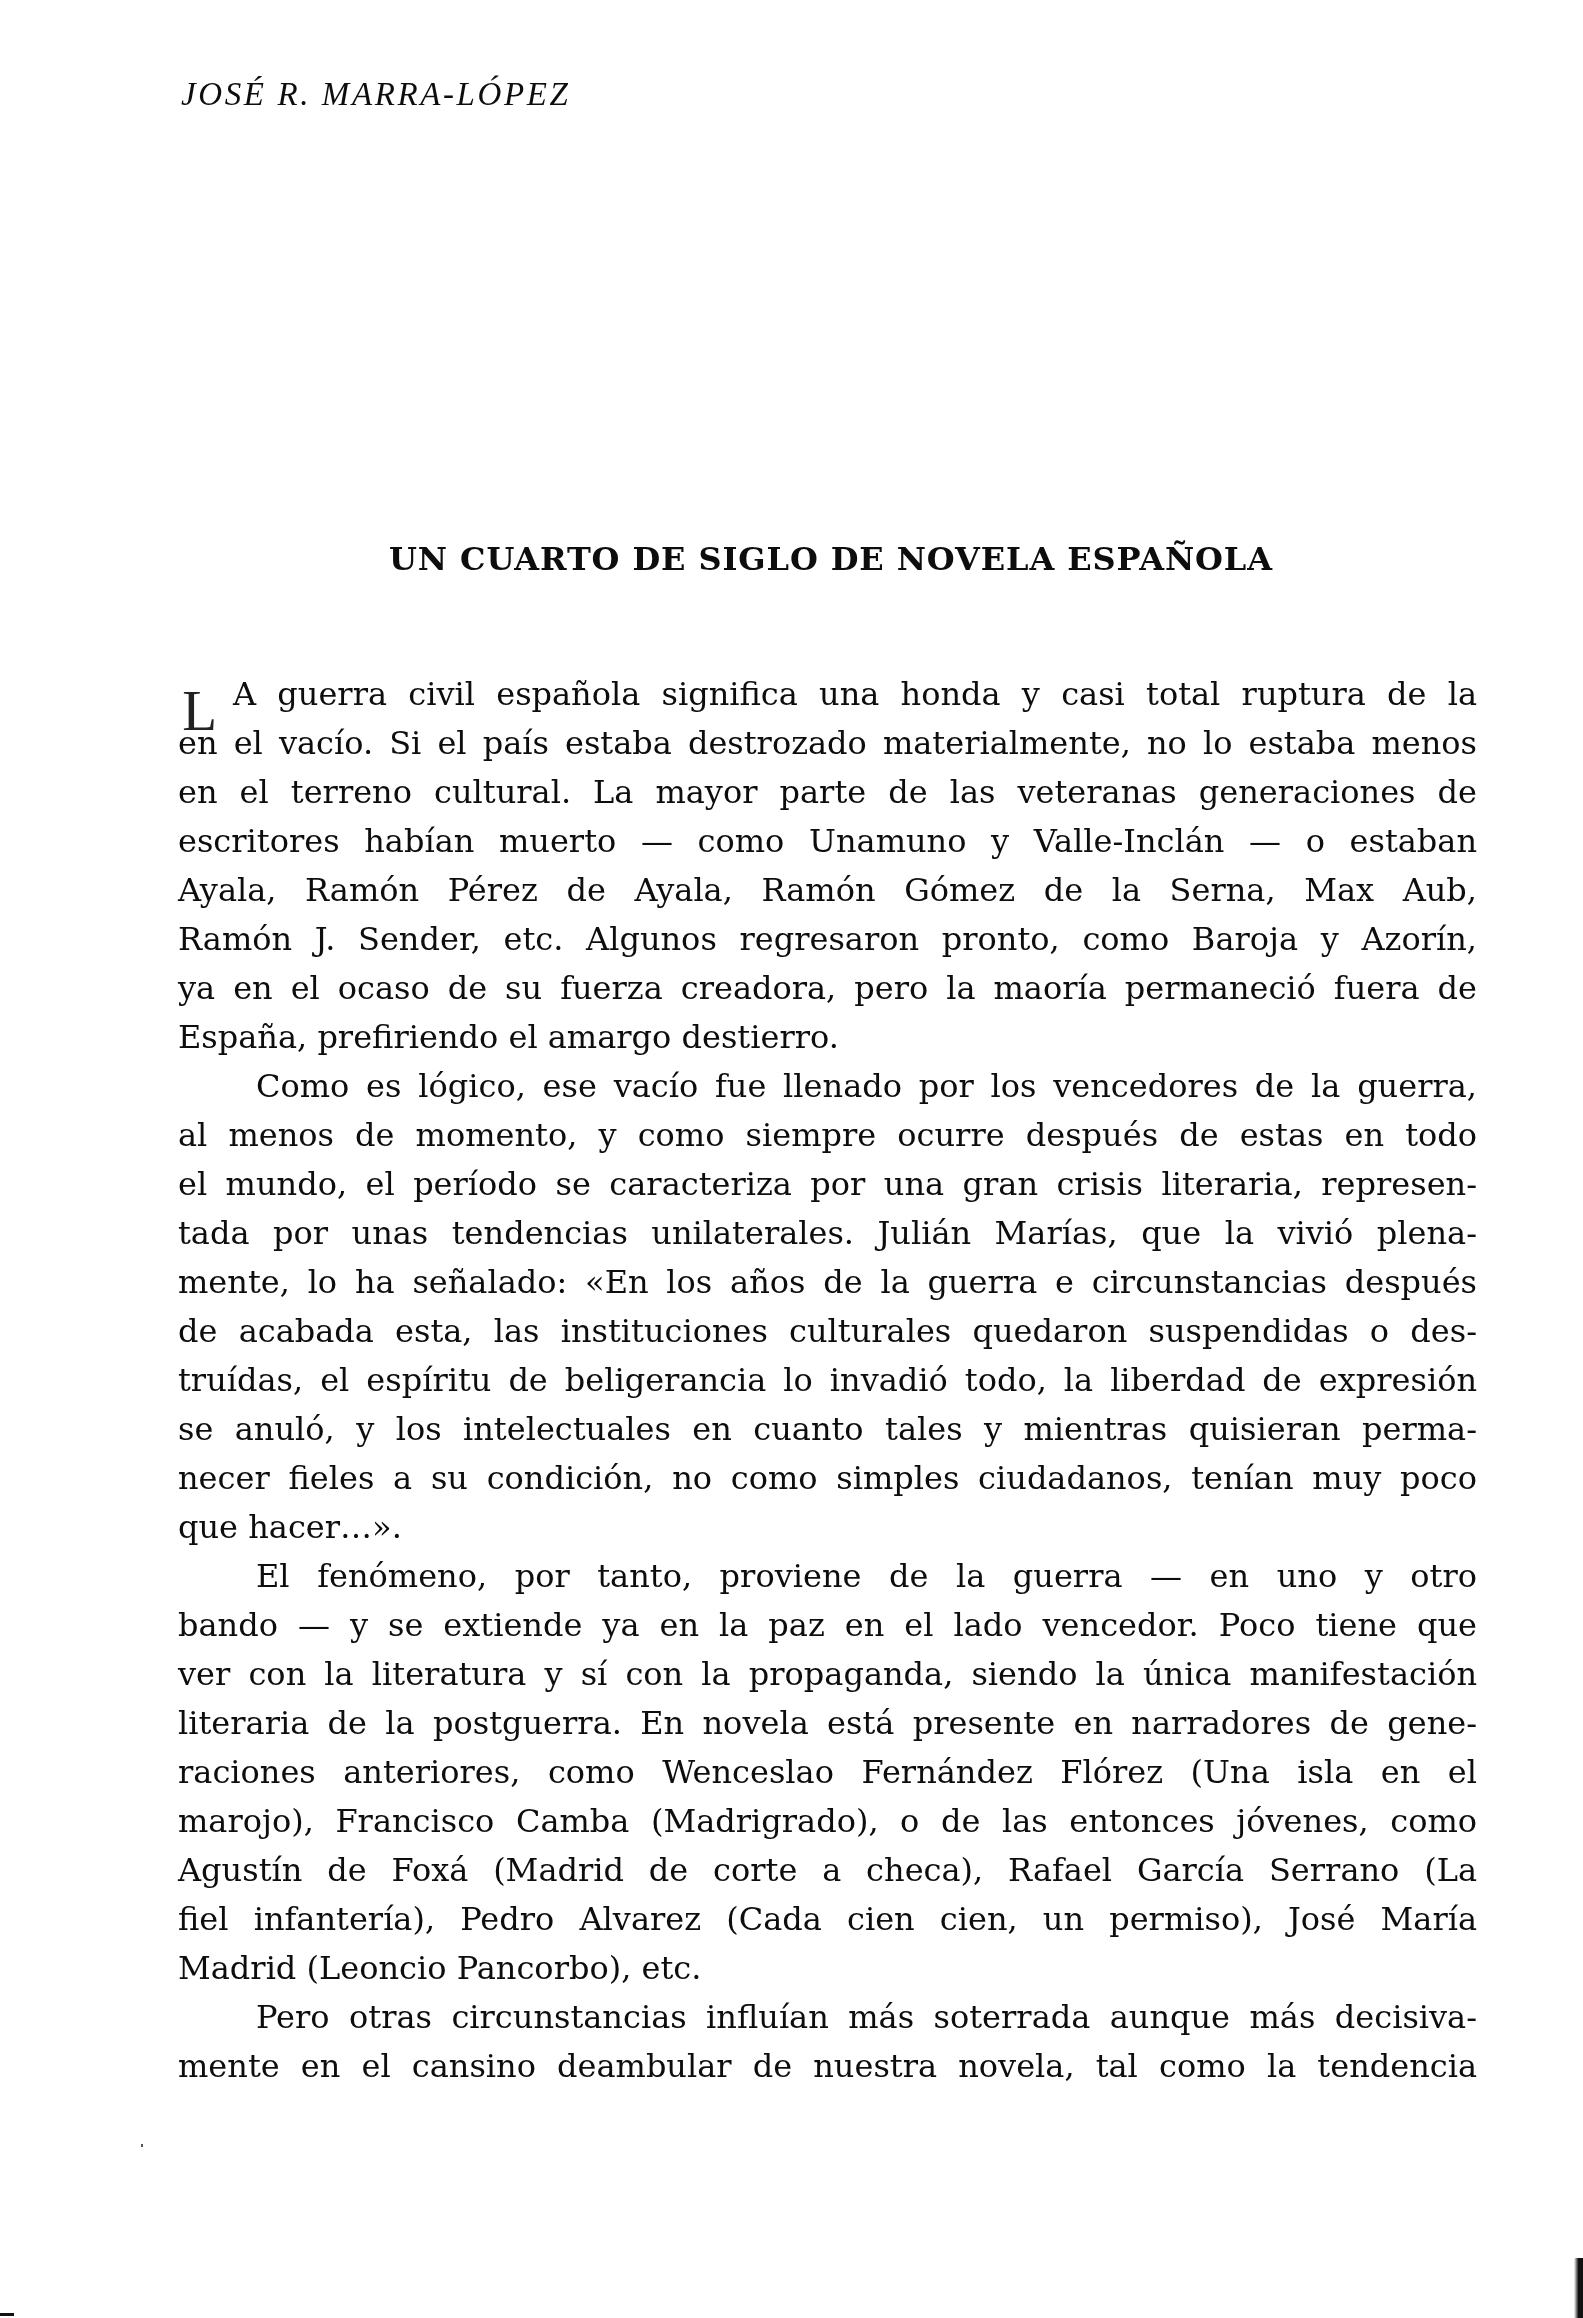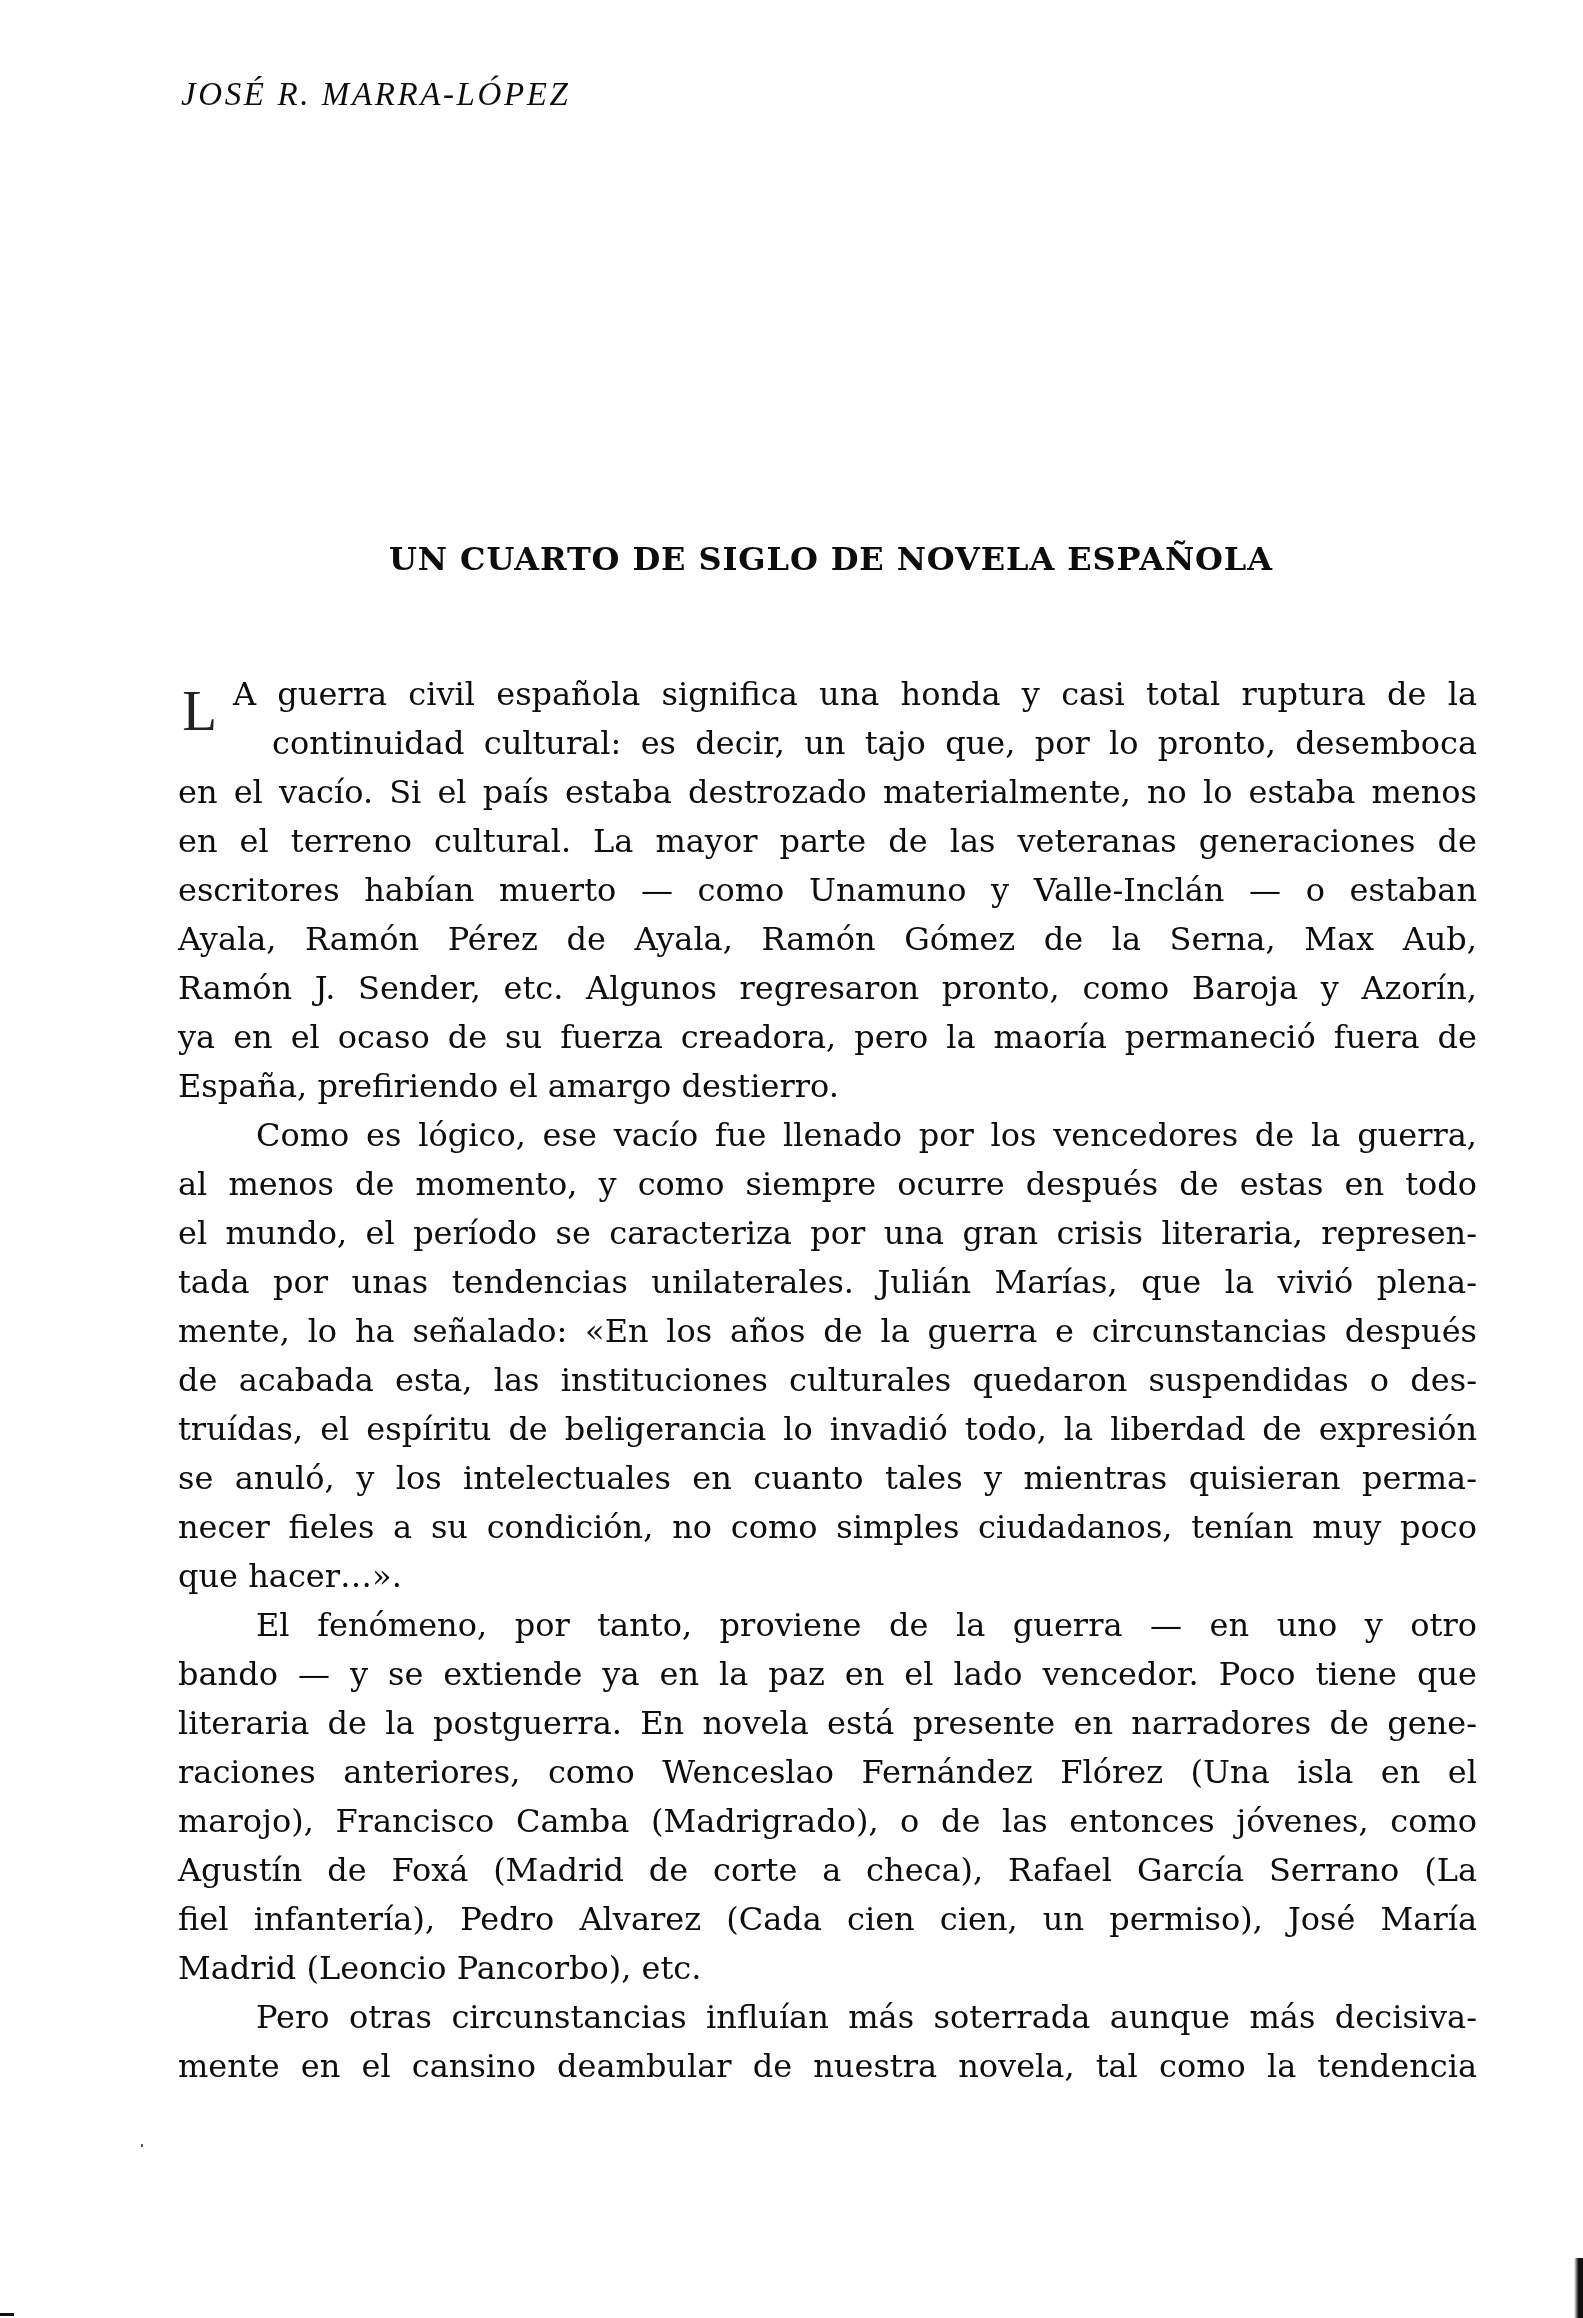--- a/index.html
+++ b/index.html
@@ -28,40 +28,40 @@
 </style>
 </head>
 <body>
 
 <div class="author">JOSÉ R. MARRA-LÓPEZ</div>
 <div class="title">UN CUARTO DE SIGLO DE NOVELA ESPAÑOLA</div>
 
 <div class="body" id="body">
   <span class="dropcap">L</span>
 <span class="line dc"><span class="it">A guerra civil española significa una honda y casi total ruptura de la</span></span>
-    <span class="line dc2"><span class="it">continuidad cultural: es decir, un tajo que, por lo pronto, desemboca</span></span>
     <span class="line"><span class="it">en el vacío. Si el país estaba destrozado materialmente, no lo estaba menos</span></span>
     <span class="line"><span class="it">en el terreno cultural. La mayor parte de las veteranas generaciones de</span></span>
     <span class="line"><span class="it">escritores habían muerto — como Unamuno y Valle-Inclán — o estaban</span></span>
     <span class="line"><span class="it">Ayala, Ramón Pérez de Ayala, Ramón Gómez de la Serna, Max Aub,</span></span>
     <span class="line"><span class="it">Ramón J. Sender, etc. Algunos regresaron pronto, como Baroja y Azorín,</span></span>
     <span class="line"><span class="it">ya en el ocaso de su fuerza creadora, pero la maoría permaneció fuera de</span></span>
     <span class="line last"><span class="it">España, prefiriendo el amargo destierro.</span></span>
     <span class="line indent"><span class="it">Como es lógico, ese vacío fue llenado por los vencedores de la guerra,</span></span>
     <span class="line"><span class="it">al menos de momento, y como siempre ocurre después de estas en todo</span></span>
     <span class="line"><span class="it">el mundo, el período se caracteriza por una gran crisis literaria, represen-</span></span>
     <span class="line"><span class="it">tada por unas tendencias unilaterales. Julián Marías, que la vivió plena-</span></span>
     <span class="line"><span class="it">mente, lo ha señalado: </span><span class="rm">«En los años de la guerra e circunstancias después</span></span>
     <span class="line"><span class="rm">de acabada esta, las instituciones culturales quedaron suspendidas o des-</span></span>
     <span class="line"><span class="rm">truídas, el espíritu de beligerancia lo invadió todo, la liberdad de expresión</span></span>
     <span class="line"><span class="rm">se anuló, y los intelectuales en cuanto tales y mientras quisieran perma-</span></span>
     <span class="line"><span class="rm">necer fieles a su condición, no como simples ciudadanos, tenían muy poco</span></span>
     <span class="line last"><span class="rm">que hacer…».</span></span>
     <span class="line indent"><span class="it">El fenómeno, por tanto, proviene de la guerra — en uno y otro</span></span>
     <span class="line"><span class="it">bando — y se extiende ya en la paz en el lado vencedor. Poco tiene que</span></span>
+    <span class="line"><span class="it">ver con la literatura y sí con la propaganda, siendo la única manifestación</span></span>
     <span class="line"><span class="it">literaria de la postguerra. En novela está presente en narradores de gene-</span></span>
     <span class="line"><span class="it">raciones anteriores, como Wenceslao Fernández Flórez </span><span class="rm">(Una isla en el</span></span>
     <span class="line"><span class="rm">marojo), </span><span class="it">Francisco Camba </span><span class="rm">(Madrigrado), </span><span class="it">o de las entonces jóvenes, como</span></span>
     <span class="line"><span class="it">Agustín de Foxá </span><span class="rm">(Madrid de corte a checa), </span><span class="it">Rafael García Serrano </span><span class="rm">(La</span></span>
     <span class="line"><span class="rm">fiel infantería), </span><span class="it">Pedro Alvarez </span><span class="rm">(Cada cien cien, un permiso), </span><span class="it">José María</span></span>
     <span class="line last"><span class="it">Madrid </span><span class="rm">(Leoncio Pancorbo), </span><span class="it">etc.</span></span>
     <span class="line indent"><span class="it">Pero otras circunstancias influían más soterrada aunque más decisiva-</span></span>
     <span class="line"><span class="it">mente en el cansino deambular de nuestra novela, tal como la tendencia</span></span>
   </div>
 

